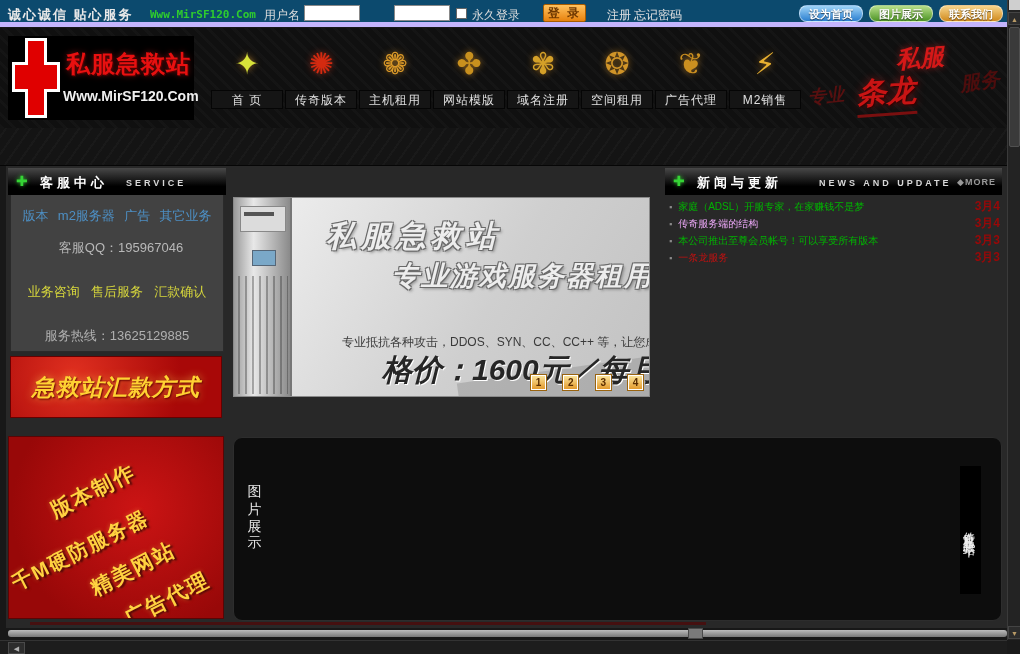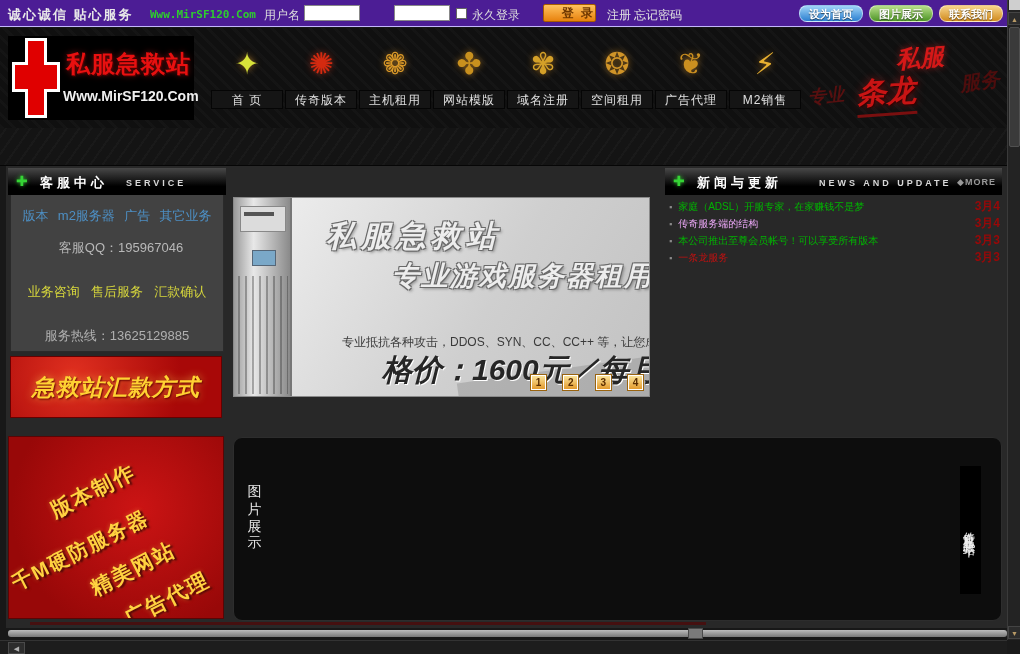--- a/index.html
+++ b/index.html
@@ -1,33 +1,33 @@
 <!DOCTYPE html>
 <html><head>
 <meta charset="utf-8">
 <style>
   * { margin:0; padding:0; box-sizing:border-box; }
   html,body { width:1020px; height:654px; overflow:hidden; background:#181818;
     font-family:"Liberation Sans","DejaVu Sans",sans-serif; font-size:12px; }
 
   
-  #topbar { position:absolute; left:0; top:0; width:1007px; height:27px; background:#4c1d95; border-bottom:1px solid #c4b5fd; }
+  #topbar { position:absolute; left:0; top:0; width:1007px; height:27px; background:#0c4a6e; border-bottom:5px solid #c4b5fd; }
   #topbar .slogan { position:absolute; left:8px; top:6px; color:#e8e8e8; font-weight:bold; font-size:13px; letter-spacing:2px; }
   #topbar .siteurl { position:absolute; left:150px; top:8px; color:#2ecc2e; font-family:"DejaVu Sans Mono",monospace; font-weight:bold; font-size:11px; }
   #topbar label { color:#ddd; font-size:12px;text-align:center; }
   .lbl-user { position:absolute; left:264px; top:7px; }
   .lbl-pass { position:absolute; left:358px; top:7px;margin-left:38px; }
   .txt-input { position:absolute; top:5px; width:56px; height:16px; background:#fff; border:1px solid #888; }
   #user-input { left:304px; }
   #pass-input { left:394px; }
   #remember-box { position:absolute; left:456px; top:8px; width:11px; height:11px; background:#fff; border:1px solid #666; cursor:pointer; }
   .lbl-remember { position:absolute; left:472px; top:7px; }
-  #login-btn { position:absolute; left:543px; top:4px; width:53px; height:18px;
+  #login-btn { position:absolute; left:543px; top:4px; width:43px; height:18px;
     background:linear-gradient(#ffc25e,#e8820e); border:1px solid #a85c00; border-radius:2px;
-    color:#6e3700; font-weight:bold; font-size:12px; text-align:right; line-height:16px; cursor:pointer; letter-spacing:2px; }
+    color:#6e3700; font-weight:bold; font-size:12px; text-align:center; line-height:16px; cursor:pointer; letter-spacing:2px; }
   .toplink { position:absolute; top:7px; color:#e0e0e0; cursor:pointer; }
   #reg-link { left:607px; }
   #forgot-link { left:634px; }
   .pillbtn { position:absolute; top:5px; width:64px; height:17px; border-radius:8px; text-align:center;
     line-height:16px; font-size:11px; font-weight:bold; color:#fff; cursor:pointer;
     text-shadow:0 1px 1px rgba(0,0,0,.6); border:1px solid rgba(255,255,255,.5); }
   #home-btn { left:799px; background:linear-gradient(#9fd4f8,#2b7fd0); }
   #fav-btn  { left:869px; background:linear-gradient(#b8e08a,#4d9426); }
   #contact-btn { left:939px; background:linear-gradient(#f8d58a,#d08a1e); }
 

